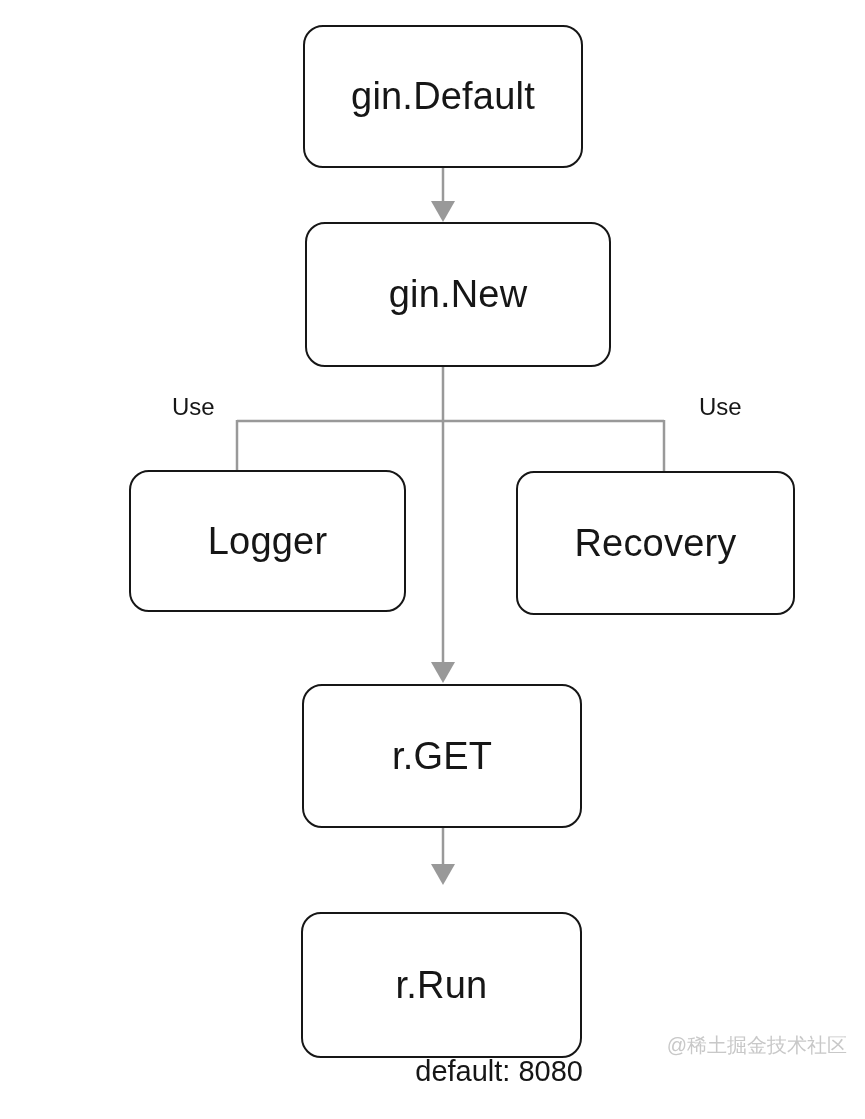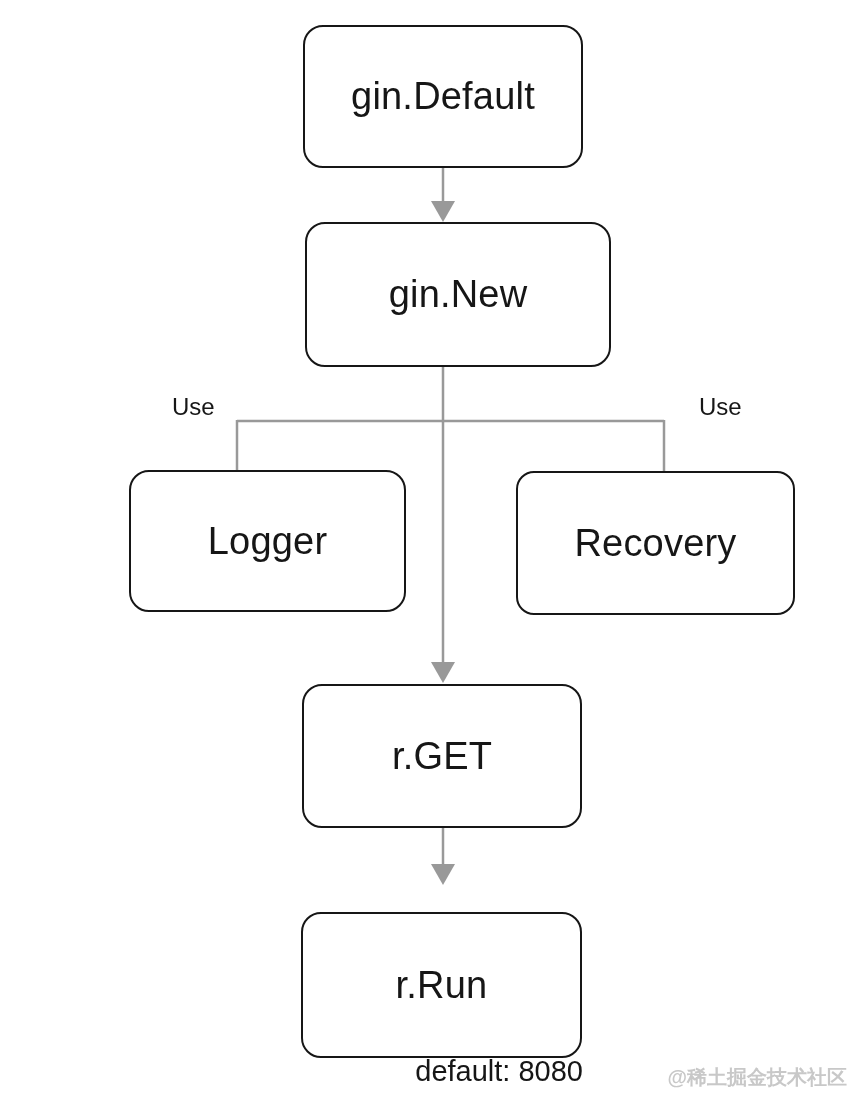--- a/index.html
+++ b/index.html
@@ -66,25 +66,24 @@
     width: 281px;
     text-align: right;
     color: var(--node-text);
     font-size: 29px;
     z-index: 2;
   }
 
   .watermark {
     position: absolute;
     right: 18px;
-    top: 1064px;
+    top: 1032px;
     color: var(--watermark);
     font-size: 20px;
     z-index: 2;
-    font-weight: bold;
   }
 </style>
 </head>
 <body>
 
 <div class="canvas">
 
   <svg class="connectors" viewBox="0 0 865 1119" xmlns="http://www.w3.org/2000/svg" aria-hidden="true">
 
     <line x1="443" y1="168" x2="443" y2="203" stroke="currentColor" stroke-width="2.5"></line>

